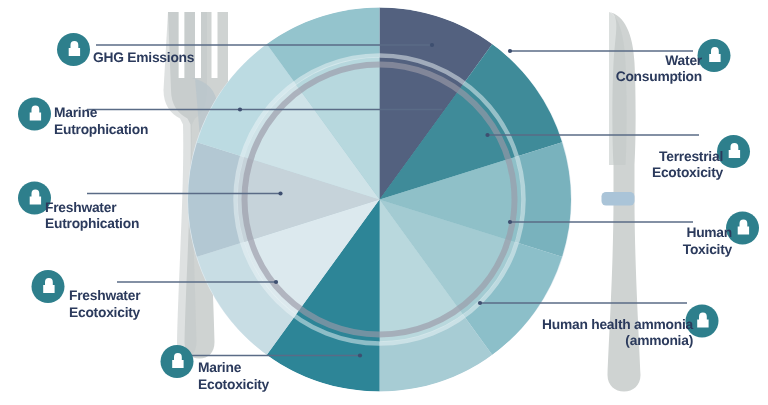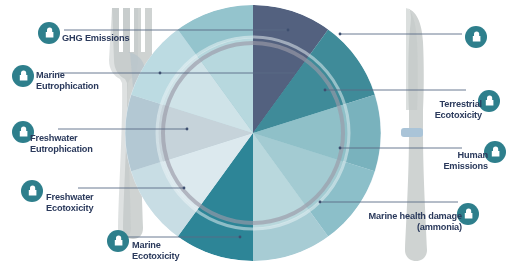--- a/index.html
+++ b/index.html
@@ -170,23 +170,25 @@
 
   <div class="label left" style="left:30px;  top:133px;">Freshwater
 Eutrophication</div>
 
   <div class="label left" style="left:46px;  top:192px;">Freshwater
 Ecotoxicity</div>
 
   <div class="label left" style="left:132px; top:240px;">Marine
 Ecotoxicity</div>
 
+  <div class="label right" style="right:44px; top:35px; width:120px;">Water
+Consumption</div>
 
   <div class="label right" style="right:30px; top:99px; width:120px;text-align:right;">Terrestrial
 Ecotoxicity</div>
 
   <div class="label right" style="right:24px; top:150px; width:120px;">Human
-Emissions</div>
+Toxicity</div>
 
-  <div class="label right" style="right:50px; top:211px; width:150px;">Marine health damage
+  <div class="label right" style="right:50px; top:211px; width:150px;">Human health ammonia
 (ammonia)</div>
 
 </div>
 
 </body></html>

